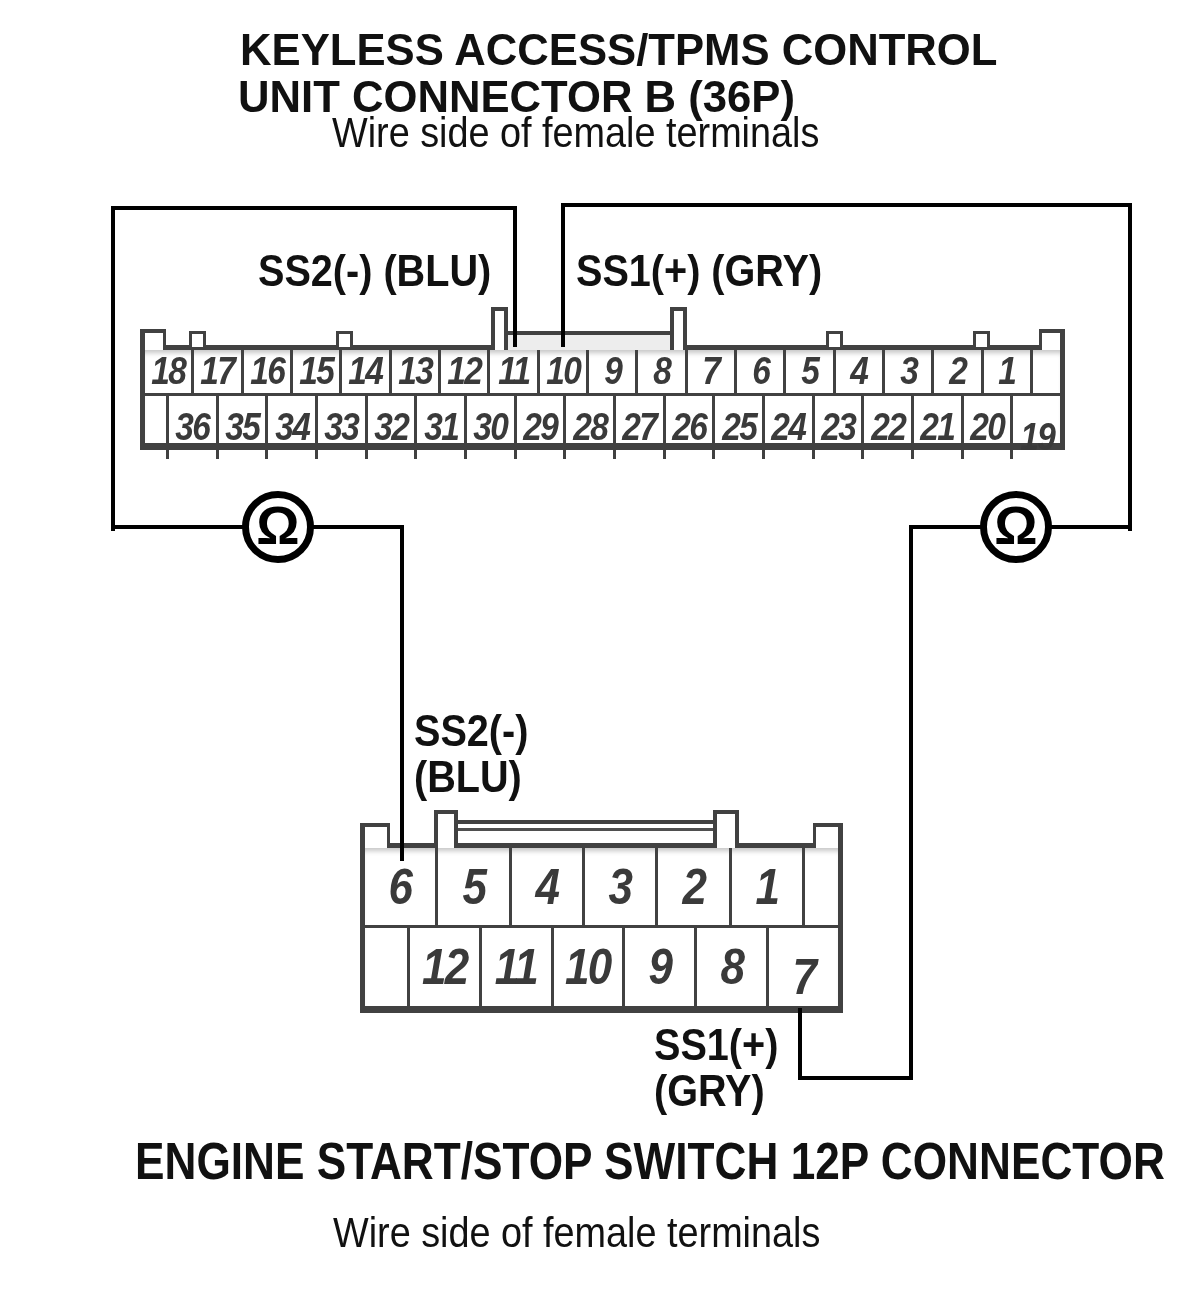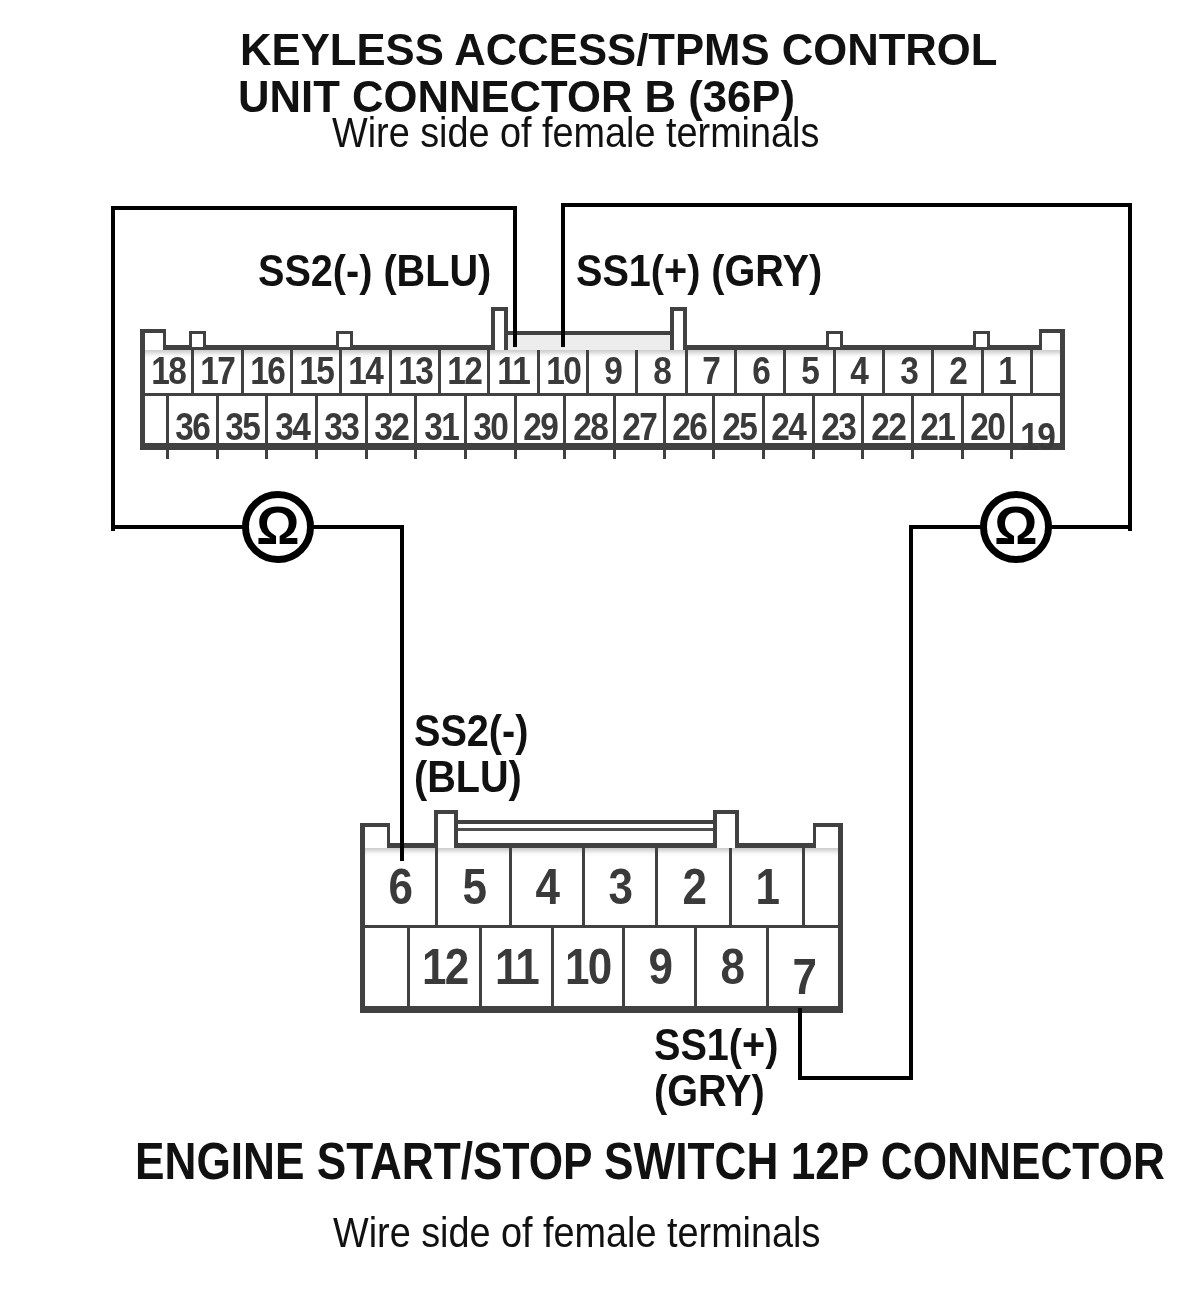--- a/index.html
+++ b/index.html
@@ -15,21 +15,21 @@
     position: relative; width: 1200px; height: 1316px;
     background: var(--bg); overflow: hidden;
     font-family: "Liberation Sans", "DejaVu Sans", sans-serif;
     color: var(--ink);
   }
   .txt { position: absolute; white-space: nowrap; transform-origin: left top; }
   .b { font-weight: 700; }
   .wire { position: absolute; background: var(--wire); z-index: 5; }
 
   
-  .conn { position: absolute; border: 5px solid var(--grid); border-bottom-width: 7px; background: #fff; z-index: 1; }
+  .conn { position: absolute; border: 5px solid var(--grid); border-bottom-width: 7px; background: #fff; z-index: 1; font-style: italic; }
   .rows { width: 100%; height: 100%; display: flex; flex-direction: column;
           box-shadow: inset 0 6px 5px -3px #c6c6c6; }
   .row { display: flex; flex: 1; }
   .row + .row { border-top: 3px solid var(--grid); }
   .cell { flex: 1; display: flex; align-items: center; justify-content: center;
           border-right: 3px solid var(--grid); overflow: hidden; }
   .row .cell:last-child { border-right: none; margin-top: 20px; }
   .num { font-weight: 700; color: var(--number); transform: scaleX(.88); letter-spacing: -2px; }
   .conn-top .num { font-size: 38px; }
   .conn-bot .num { font-size: 50px; }

